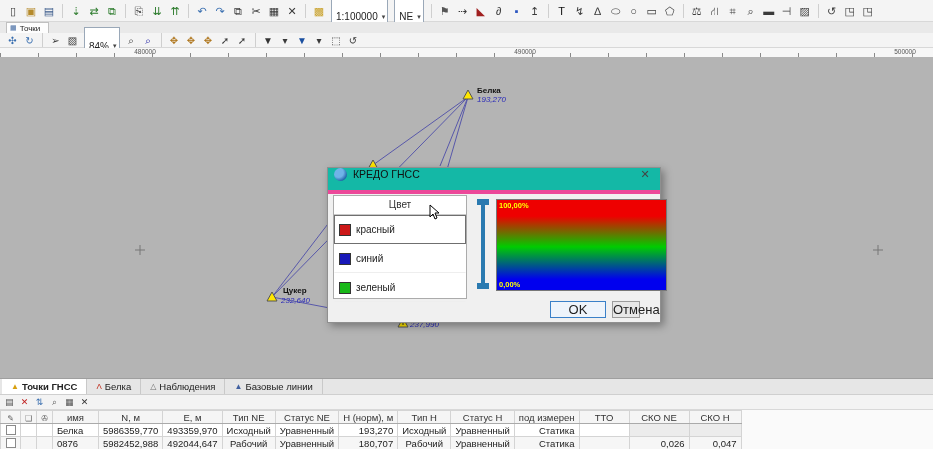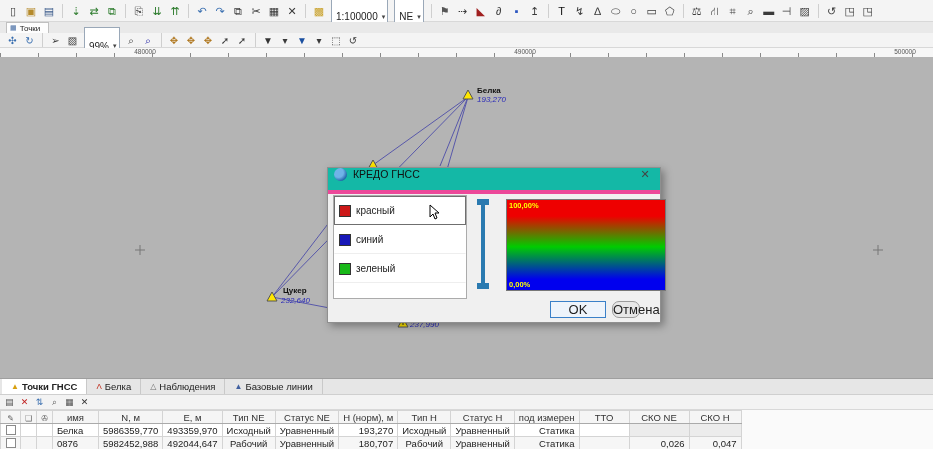--- a/index.html
+++ b/index.html
@@ -44,28 +44,28 @@
            border:1px solid #ababab;font-size:10px;}
   .listbox .lhead{height:18px;line-height:18px;text-align:center;border-bottom:1px solid #c9c9c9;color:#333;}
   .litem{height:19px;display:flex;align-items:center;gap:5px;padding:4px 4px;border:1px solid transparent;
          border-bottom:1px solid #eee;}
   .litem.sel{border:1px solid #6f6f6f;}
   .swatch{width:10px;height:10px;border:1px solid #333;flex:0 0 auto;}
   .slider{position:absolute;left:149px;top:31px;width:12px;height:90px;}
   .slider .bar{position:absolute;left:4px;top:3px;width:4px;bottom:3px;background:#2a7ab0;}
   .slider .cap{position:absolute;left:0;width:12px;height:6px;background:#2a7ab0;}
   .slider .cap.b{bottom:0;}
-  .grad{position:absolute;left:178px;top:31px;width:158px;height:90px;border:1px solid #777;
-        background:linear-gradient(180deg,#ee0000 0%,#ee0000 18%,#00cc00 52%,#0000ee 88%,#0000ee 100%);}
+  .grad{position:absolute;left:168px;top:31px;width:158px;height:90px;border:1px solid #777;
+        background:linear-gradient(180deg,#ee0000 0%,#ee0000 18%,#00cc00 52%,#0000ee 88%,#0000ee 100%);padding-left:11px;}
   .grad .pct{position:absolute;left:2px;font-size:7.5px;font-weight:bold;color:#ffff00;}
   .grad .pct.top{top:1px;} .grad .pct.bot{bottom:1px;}
   .dbtn{position:absolute;top:133px;height:17px;font-size:13px;text-align:center;line-height:16px;
         background:#e7e7e7;border:1px solid #9c9c9c;box-sizing:border-box;cursor:default;}
   #btn-ok{left:222px;width:56px;border:1px solid #3a80c8;background:#eef4fb;}
-  #btn-cancel{left:284px;width:28px;border-radius:7px;}
+  #btn-cancel{left:284px;width:28px;}
   .cursor{position:absolute;left:101px;top:36px;z-index:11;}
   
   #bottom{position:absolute;left:0;top:378px;width:933px;height:71px;background:#fafafa;}
   #btabs{height:15px;background:#e6e6e6;border-top:1px solid #9f9f9f;border-bottom:1px solid #cfcfcf;
          display:flex;align-items:stretch;font-size:9.5px;padding-left:2px;}
   .btab{display:flex;align-items:center;gap:3px;padding:0 9px;border-right:1px solid #c9c9c9;color:#222;}
   .btab .bticon{font-size:8px;}
   .btab.active{background:#fff;font-weight:bold;}
   #minibar{height:14px;display:flex;align-items:center;padding-left:2px;background:#f3f3f3;
            border-bottom:1px solid #d8d8d8;}
@@ -156,21 +156,21 @@
 
   <div class="tb" id="toolbar2">
     <span style="display:flex;align-items:center;">
         <span class="icon" style="color: rgb(58, 111, 176);">✣</span>
         <span class="icon" style="color: rgb(58, 111, 176);">↻</span>
         <span class="sep"></span>
         <span class="icon">➢</span>
         <span class="icon">▧</span>
       </span>
     <span class="combo" style="height:13px;">
-      <span>99%</span>
+      <span>84%</span>
         <span class="arr">▾</span>
     </span>
     <span style="display:flex;align-items:center;">
         <span class="icon">⌕</span>
         <span class="icon" style="color: rgb(26, 26, 160);">⌕</span>
         <span class="sep"></span>
         <span class="icon" style="color: rgb(176, 120, 32);">✥</span>
         <span class="icon" style="color: rgb(176, 120, 32);">✥</span>
         <span class="icon" style="color: rgb(176, 120, 32);">✥</span>
         <span class="icon">➚</span>
@@ -221,20 +221,21 @@
     </svg>
   </div>
 
   <div id="dialog">
     <div class="titlebar">
       <span class="globe"></span>
       <span class="dtitle">КРЕДО ГНСС</span>
       <span class="close">✕</span>
     </div>
     <div class="listbox">
+      <div class="lhead">Цвет</div>
       <div class="litem sel">
         <span class="swatch" style="background:#cc1818;"></span>
         <span>красный</span>
       </div>
       <div class="litem">
         <span class="swatch" style="background:#1818b8;"></span>
         <span>синий</span>
       </div>
       <div class="litem">
         <span class="swatch" style="background:#18b818;"></span>

